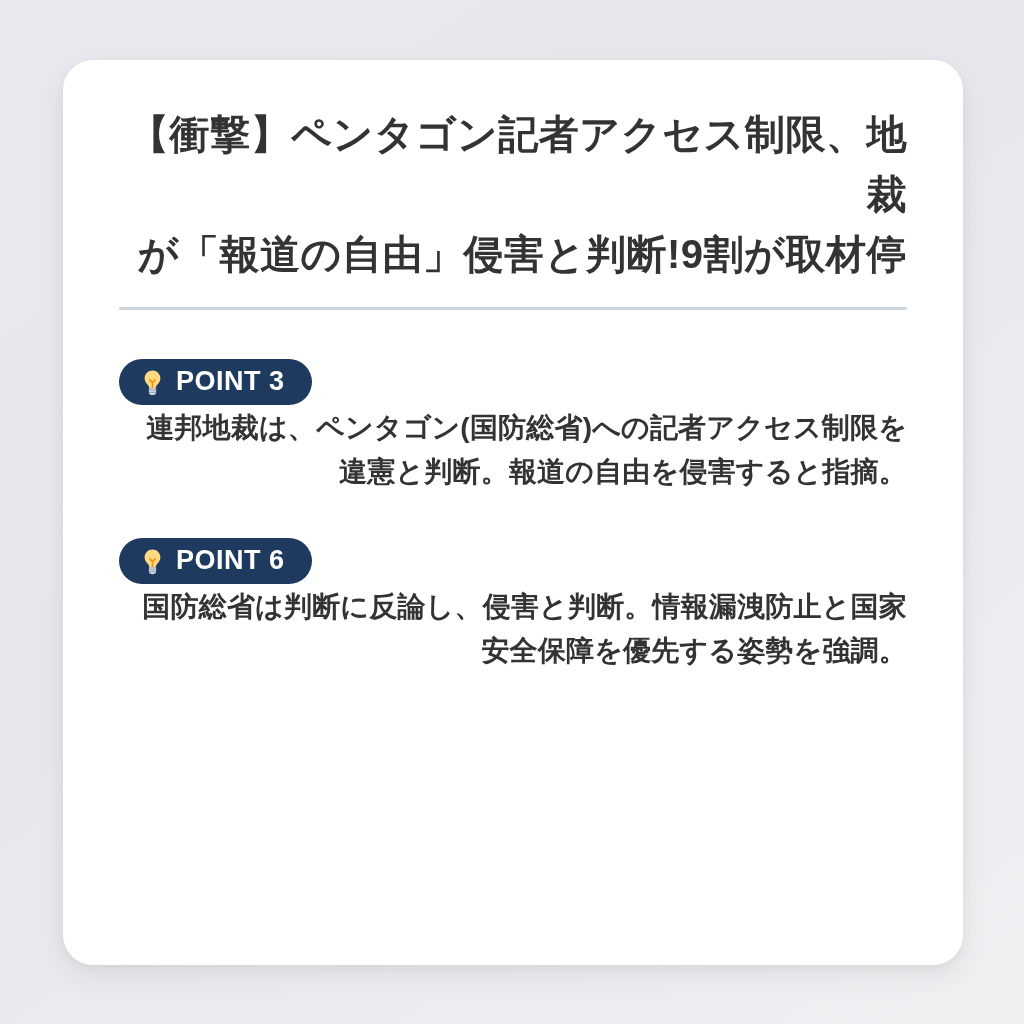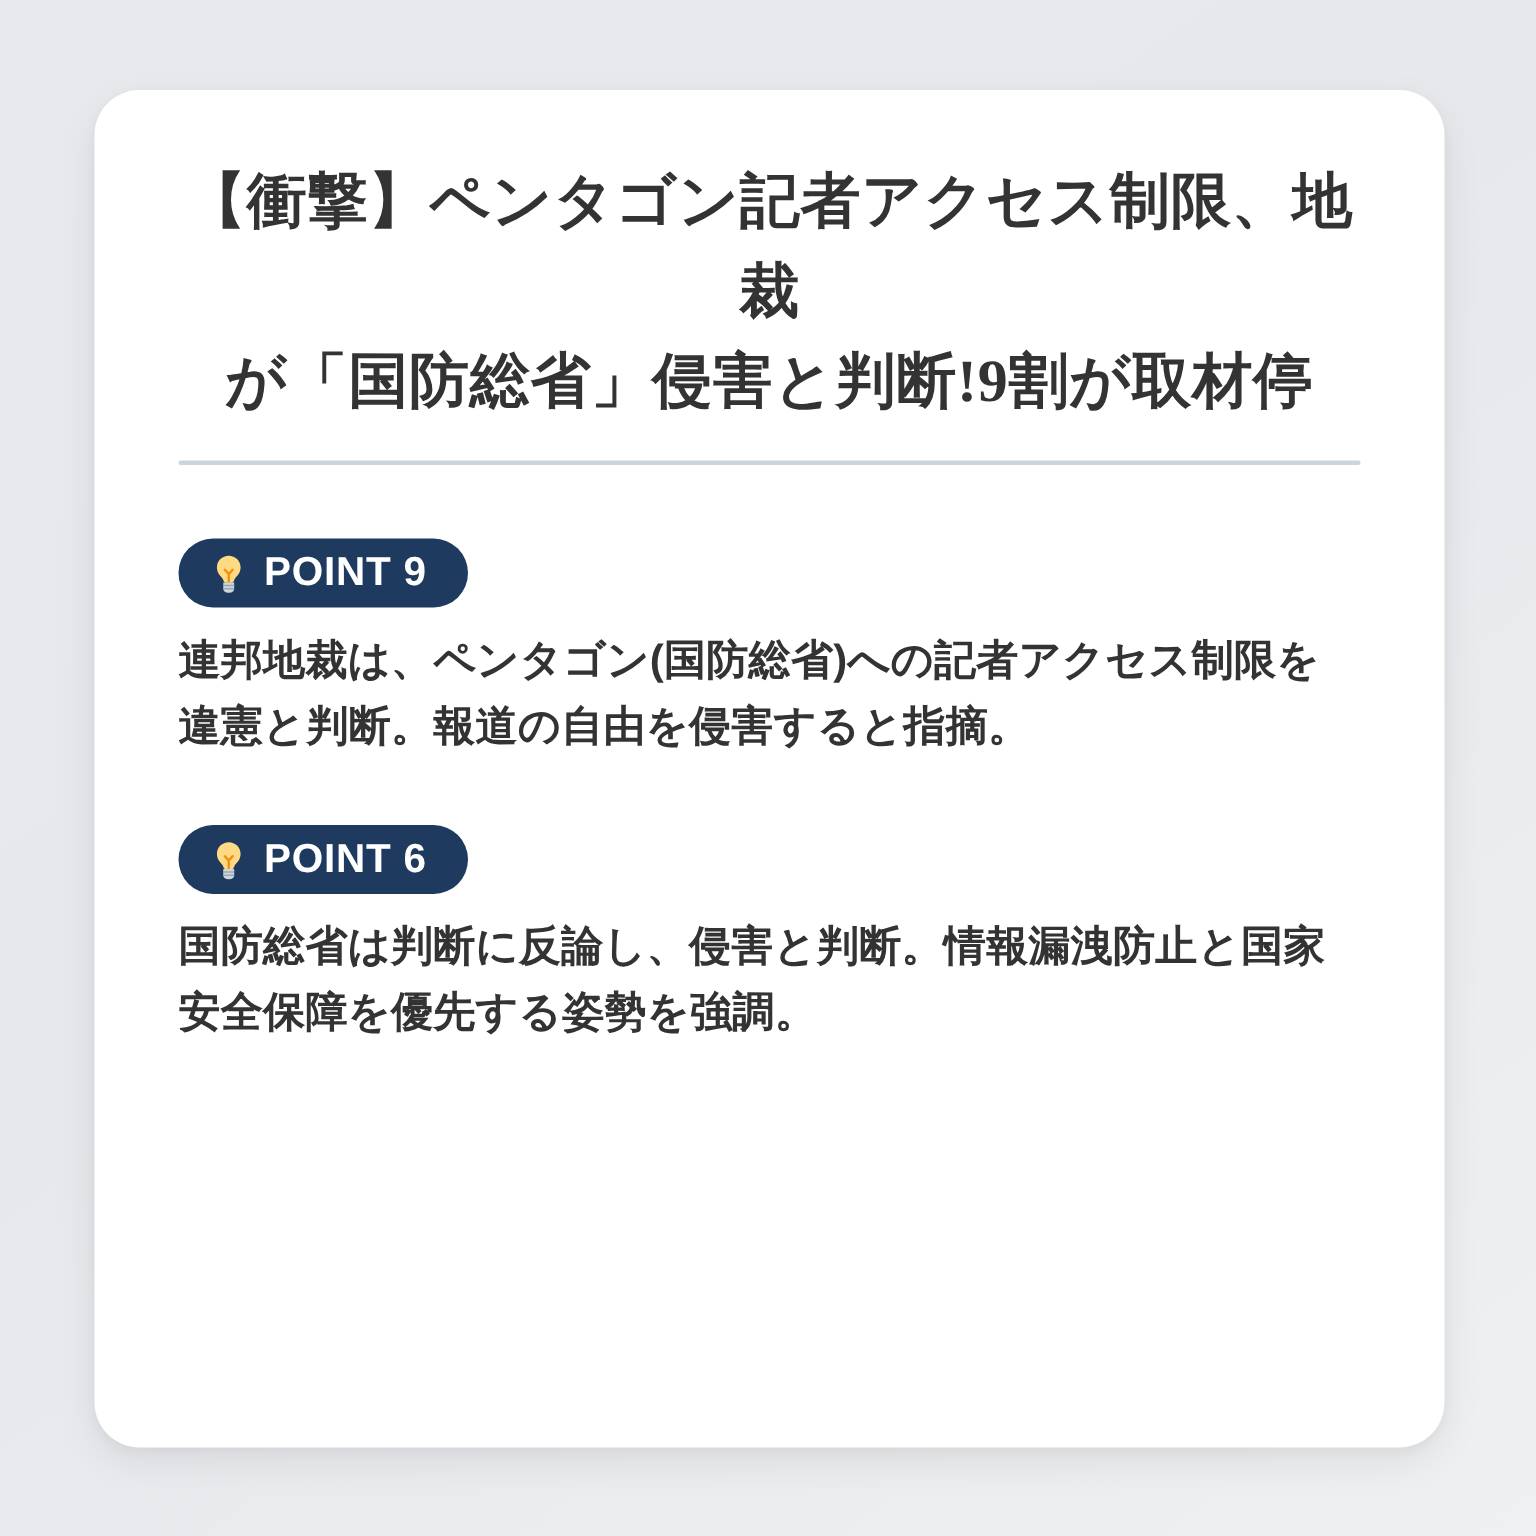--- a/index.html
+++ b/index.html
@@ -19,23 +19,22 @@
     background: #ffffff;
     border-radius: 30px;
     box-shadow: 0 10px 28px rgba(0,0,0,0.07), 0 3px 8px rgba(0,0,0,0.04);
     padding: 44px 56px 60px 56px;
   }
   .title {
     color: #333333;
     font-size: 40px;
     font-weight: 800;
     line-height: 60px;
-    text-align: center;
+    text-align: right;
     letter-spacing: 0.5px;
-    font-family: Liberation Serif, serif;
   }
   .divider {
     height: 3px;
     background: #ccd5db;
     border: none;
     margin: 23px 0 49px 0;
     border-radius: 2px;
   }
   .point-section { margin-bottom: 44px; }
   .point-badge {
@@ -50,50 +49,51 @@
   }
   .point-badge .label {
     font-size: 27px;
     font-weight: 700;
     letter-spacing: 0.5px;
     line-height: 1;
     padding-bottom: 2px;
   }
   .bulb { width: 29px; height: 29px; display: block; }
   .point-text {
-    margin-top: 13px;
+    margin-top: 1px;
     color: #333333;
     font-size: 28px;
     font-weight: 700;
     line-height: 44px;
     letter-spacing: 0.2px;
     max-width: 792px;
+    text-align: right;
   }
 </style>
 </head>
 <body>
 
 <div class="card">
 
   <div class="title">
     <div>【衝撃】ペンタゴン記者アクセス制限、地裁</div>
-    <div>が「国防総省」侵害と判断!9割が取材停</div>
+    <div>が「報道の自由」侵害と判断!9割が取材停</div>
   </div>
 
   <hr class="divider">
 
   <div class="point-section">
     <div class="point-badge">
       <svg class="bulb" viewBox="0 0 36 36" aria-hidden="true">
         <path fill="#FFD983" d="M27.8 12.8c0 5.6-4.6 8-5.2 10.1-.5 1.8-1 2.6-4.6 2.6s-4.1-.8-4.6-2.6c-.6-2.1-5.2-4.5-5.2-10.1C8.2 7.4 12.6 3.2 18 3.2s9.8 4.2 9.8 9.6z"></path>
         <path d="M18 24.5v-6.2M18 18.3l-3.2-3.6M18 18.3l3.2-3.6" stroke="#F4900C" stroke-width="2" fill="none" stroke-linecap="round"></path>
         <path fill="#CCD6DD" d="M13.5 25.2h9v5.3c0 2.3-2 3.3-4.5 3.3s-4.5-1-4.5-3.3z"></path>
         <path fill="#99AAB5" d="M13.5 27h9v1.3h-9zM13.7 29.7h8.6V31h-8.6z"></path>
       </svg>
-      <span class="label">POINT 9</span>
+      <span class="label">POINT 3</span>
     </div>
     <div class="point-text">連邦地裁は、ペンタゴン(国防総省)への記者アクセス制限を違憲と判断。報道の自由を侵害すると指摘。</div>
   </div>
 
   <div class="point-section">
   </div>
 
   <div class="point-section">
     <div class="point-badge">
       <svg class="bulb" viewBox="0 0 36 36" aria-hidden="true">

